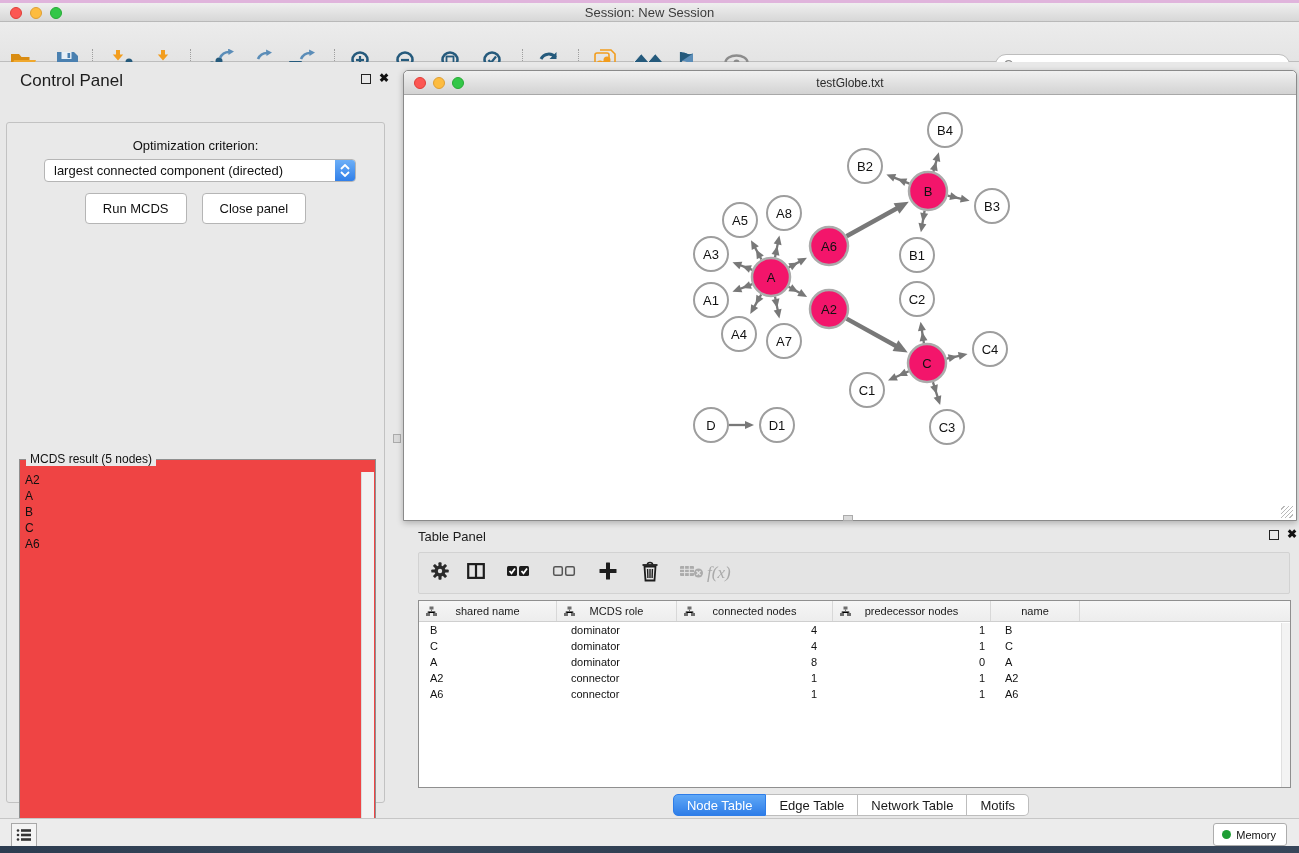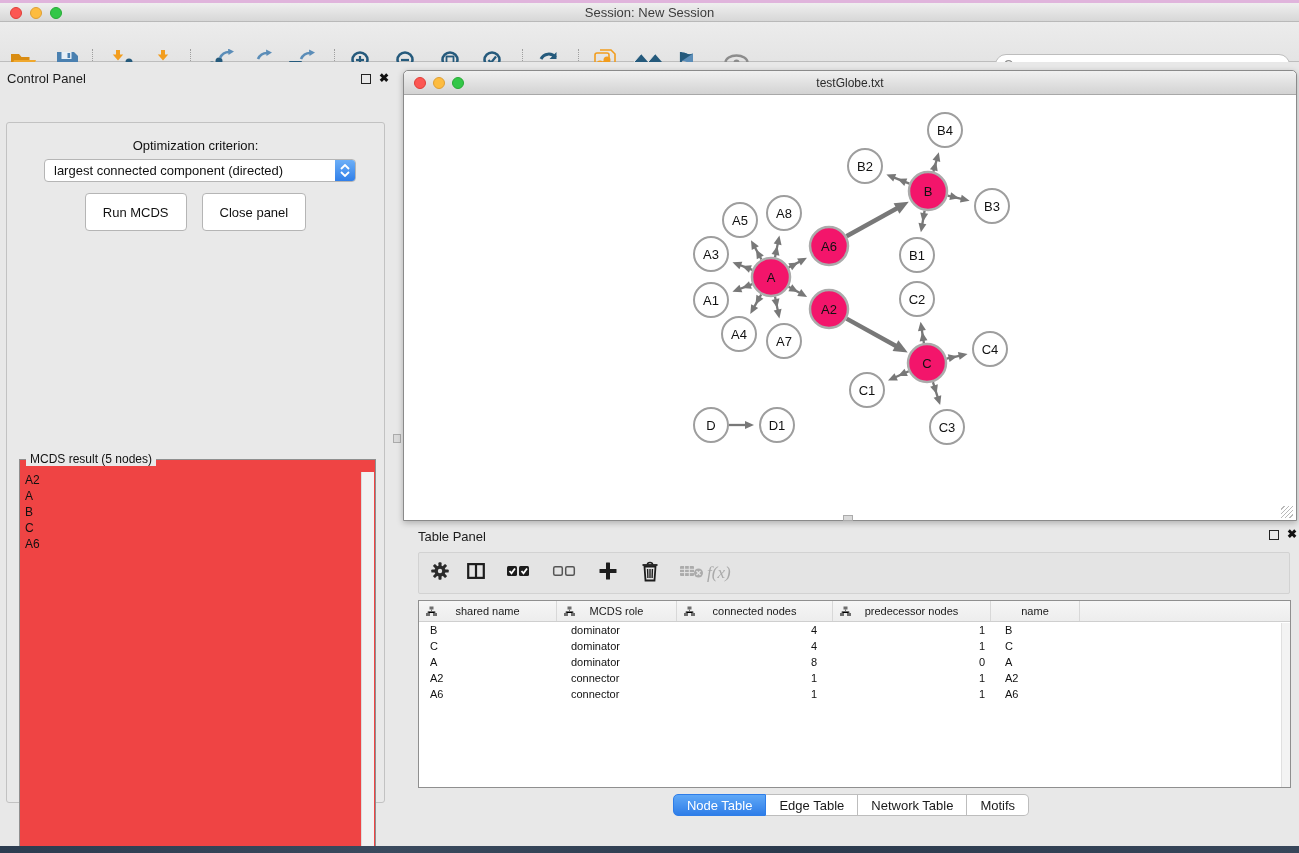--- a/index.html
+++ b/index.html
@@ -33,40 +33,40 @@
     background:#fff; border:1px solid #BDBDBD; border-radius:12px; display:flex; align-items:center; padding-left:7px; }
   .search-wrap svg { flex:0 0 auto; }
   .search-input { border:none; outline:none; background:transparent; font-size:12px; width:250px; margin-left:4px; font-family:"Liberation Sans",sans-serif; }
 
   
   .main { position:absolute; left:0; top:62px; width:1299px; height:756px; background:#E8E8E8; }
 
   
   .control-panel { position:absolute; left:0; top:0; width:391px; height:756px; }
   .cp-header { position:absolute; left:0; top:6px; width:391px; height:22px; }
-  .cp-title { position:absolute; left:7px; top:3px; font-size:13px; color:#1c1c1c; }
+  .cp-title { position:absolute; left:20px; top:3px; font-size:17px; color:#1c1c1c; }
   .float-icon { position:absolute; width:10px; height:10px; border:1.6px solid #222; top:6px; }
   .close-icon { position:absolute; top:3px; font-size:12px; font-weight:bold; color:#111; }
   .cp-tabs { position:absolute; left:0; top:33px; width:391px; display:flex; justify-content:center; }
   .seg-tab { height:22px; padding:0 13px; font-size:13px; display:flex; align-items:center;
     background:#fff; border:1px solid #BDBDBD; border-left:none; color:#1a1a1a; }
   .seg-tab:first-child { border-left:1px solid #BDBDBD; border-radius:5px 0 0 5px; }
   .seg-tab:last-child { border-radius:0 5px 5px 0; }
   .seg-tab.selected { background:linear-gradient(#5FA8F7,#2E7DE8); border-color:#2E7DE8; color:#fff; }
   .cp-body { position:absolute; left:6px; top:60px; width:379px; height:681px;
     background:#E9E9E9; border:1px solid #C2C2C2; border-radius:3px; }
   .opt-label { margin-top:15px; text-align:center; font-size:13px; color:#111; }
   .dropdown { position:absolute; left:37px; top:36px; width:312px; height:23px; background:#fff;
     border:1px solid #B5B5B5; border-radius:4px; display:flex; align-items:center; overflow:hidden;justify-content:flex-end; }
   .dropdown .dd-text { flex:1; font-size:13px; color:#111; padding-left:9px; white-space:nowrap; }
   .dd-stepper { width:20px; height:23px; background:linear-gradient(#6FB1F8,#2E7DE8); display:flex;
     flex-direction:column; align-items:center; justify-content:center; gap:1px; }
   .dd-stepper svg { display:block; }
   .btn-row { position:absolute; left:0; top:70px; width:100%; display:flex; justify-content:center; gap:15px; }
-  .push-btn { height:38px; padding:14px 17px; background:#fff; border:1px solid #B5B5B5; border-radius:4px;
+  .push-btn { height:31px; padding:14px 17px; background:#fff; border:1px solid #B5B5B5; border-radius:4px;
     font-size:13px; color:#111; display:flex; align-items:center; }
   .result-box { position:absolute; left:12px; top:336px; width:357px; height:436px;
     background:#ef4444; border:1px solid #8f8f8f; }
   .result-legend { position:absolute; left:6px; top:-8px; background:#E9E9E9; padding:0 4px; font-size:12px; color:#111; }
   .result-list { position:absolute; left:1px; top:12px; bottom:1px; right:14px; font-size:12px; color:#111; }
   .result-item { padding:1.5px 0 1.5px 4px; line-height:13px; }
   .result-scroll { position:absolute; top:12px; right:1px; bottom:1px; width:13px; background:#F2F2F2; border-left:1px solid #DCDCDC; }
 
   
   .gutter { position:absolute; left:391px; top:0; width:12px; height:756px; }
@@ -731,15 +731,31 @@
       </div>
       <div class="tp-tabs" id="tp-tabs">
           <div class="seg-tab selected">Node Table</div>
           <div class="seg-tab">Edge Table</div>
           <div class="seg-tab">Network Table</div>
           <div class="seg-tab">Motifs</div>
         </div>
     </div>
   </div>
 
+  <div class="statusbar">
+    <div class="list-btn">
+      <svg width="16" height="14" viewBox="0 0 16 14">
+        <circle cx="2" cy="2.5" r="1.3" fill="#333"></circle>
+          <rect x="5" y="1.2" width="10" height="2.6" fill="#333"></rect>
+        <circle cx="2" cy="7" r="1.3" fill="#333"></circle>
+          <rect x="5" y="5.7" width="10" height="2.6" fill="#333"></rect>
+        <circle cx="2" cy="11.5" r="1.3" fill="#333"></circle>
+          <rect x="5" y="10.2" width="10" height="2.6" fill="#333"></rect>
+      </svg>
+    </div>
+    <div class="memory-btn">
+      <span class="memory-dot"></span>
+      <span class="memory-label">Memory</span>
+    </div>
+  </div>
 
   <div class="desktop-bottom"></div>
 </div>
 
 </body></html>

